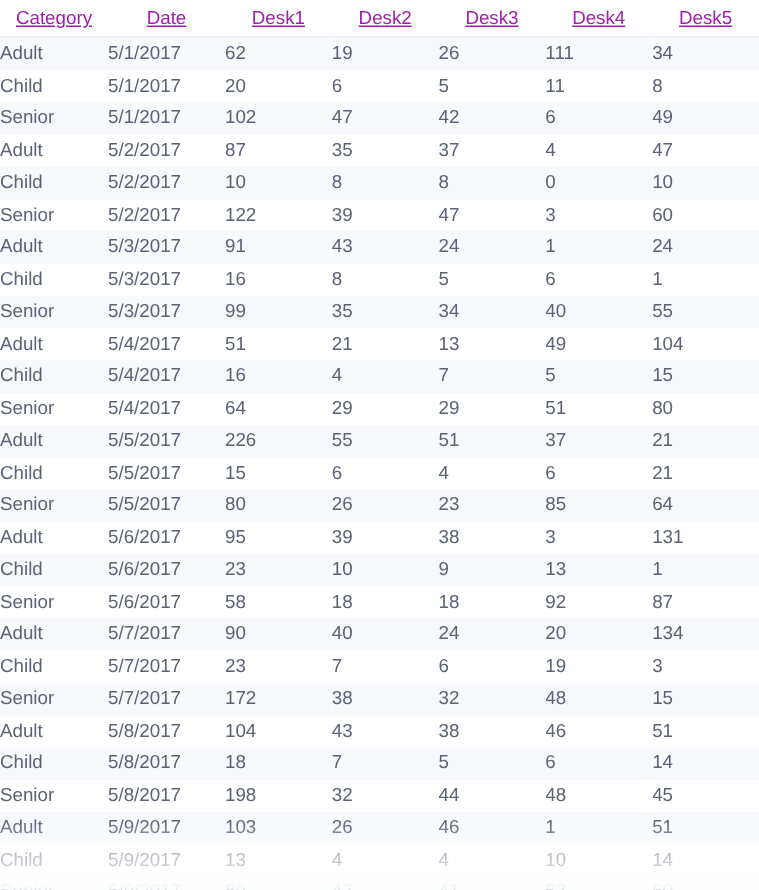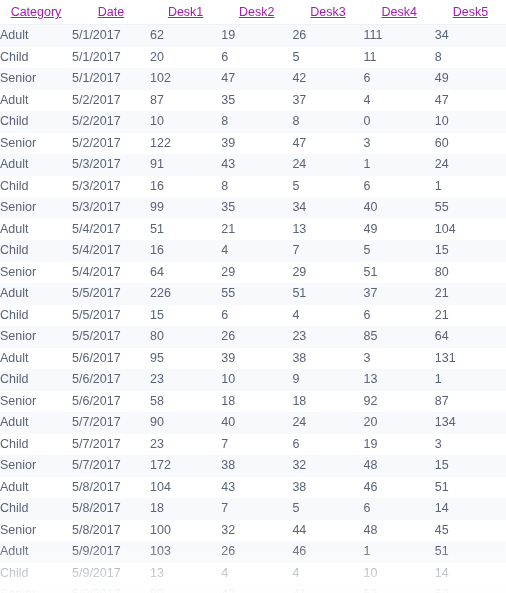--- a/index.html
+++ b/index.html
@@ -320,21 +320,21 @@
           <td class="cell-date">5/8/2017</td>
           <td class="cell-desk">18</td>
           <td class="cell-desk">7</td>
           <td class="cell-desk">5</td>
           <td class="cell-desk">6</td>
           <td class="cell-desk">14</td>
         </tr>
         <tr class="row-even">
           <td class="cell-category">Senior</td>
           <td class="cell-date">5/8/2017</td>
-          <td class="cell-desk">100</td>
+          <td class="cell-desk">198</td>
           <td class="cell-desk">32</td>
           <td class="cell-desk">44</td>
           <td class="cell-desk">48</td>
           <td class="cell-desk">45</td>
         </tr>
         <tr class="row-odd">
           <td class="cell-category">Adult</td>
           <td class="cell-date">5/9/2017</td>
           <td class="cell-desk">103</td>
           <td class="cell-desk">26</td>

